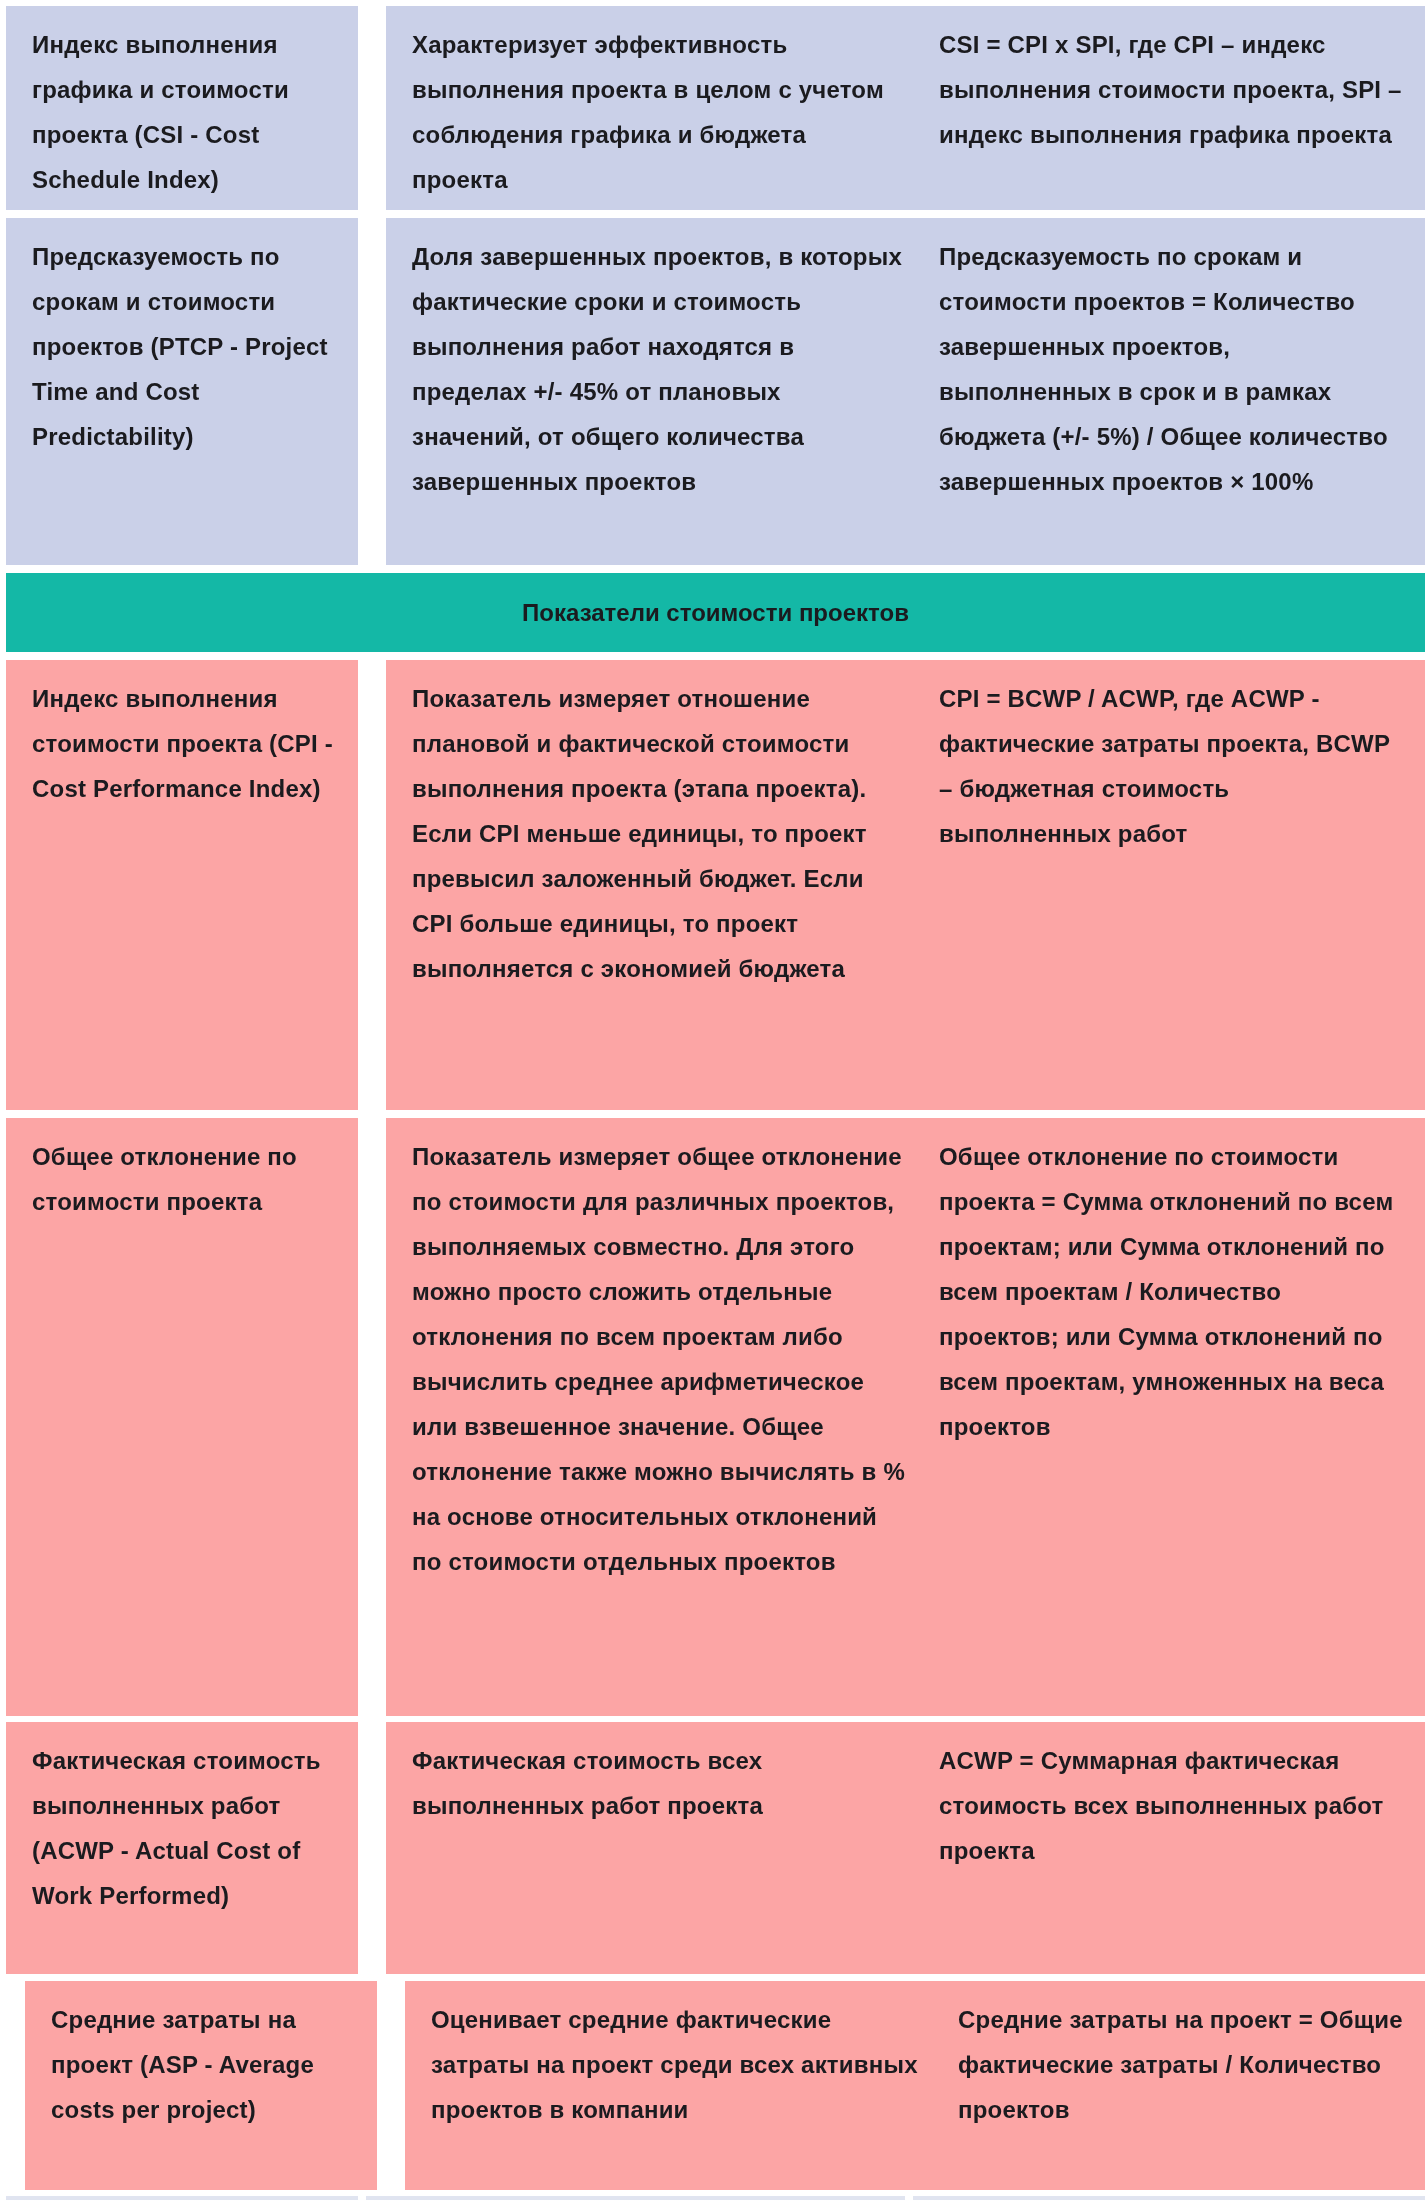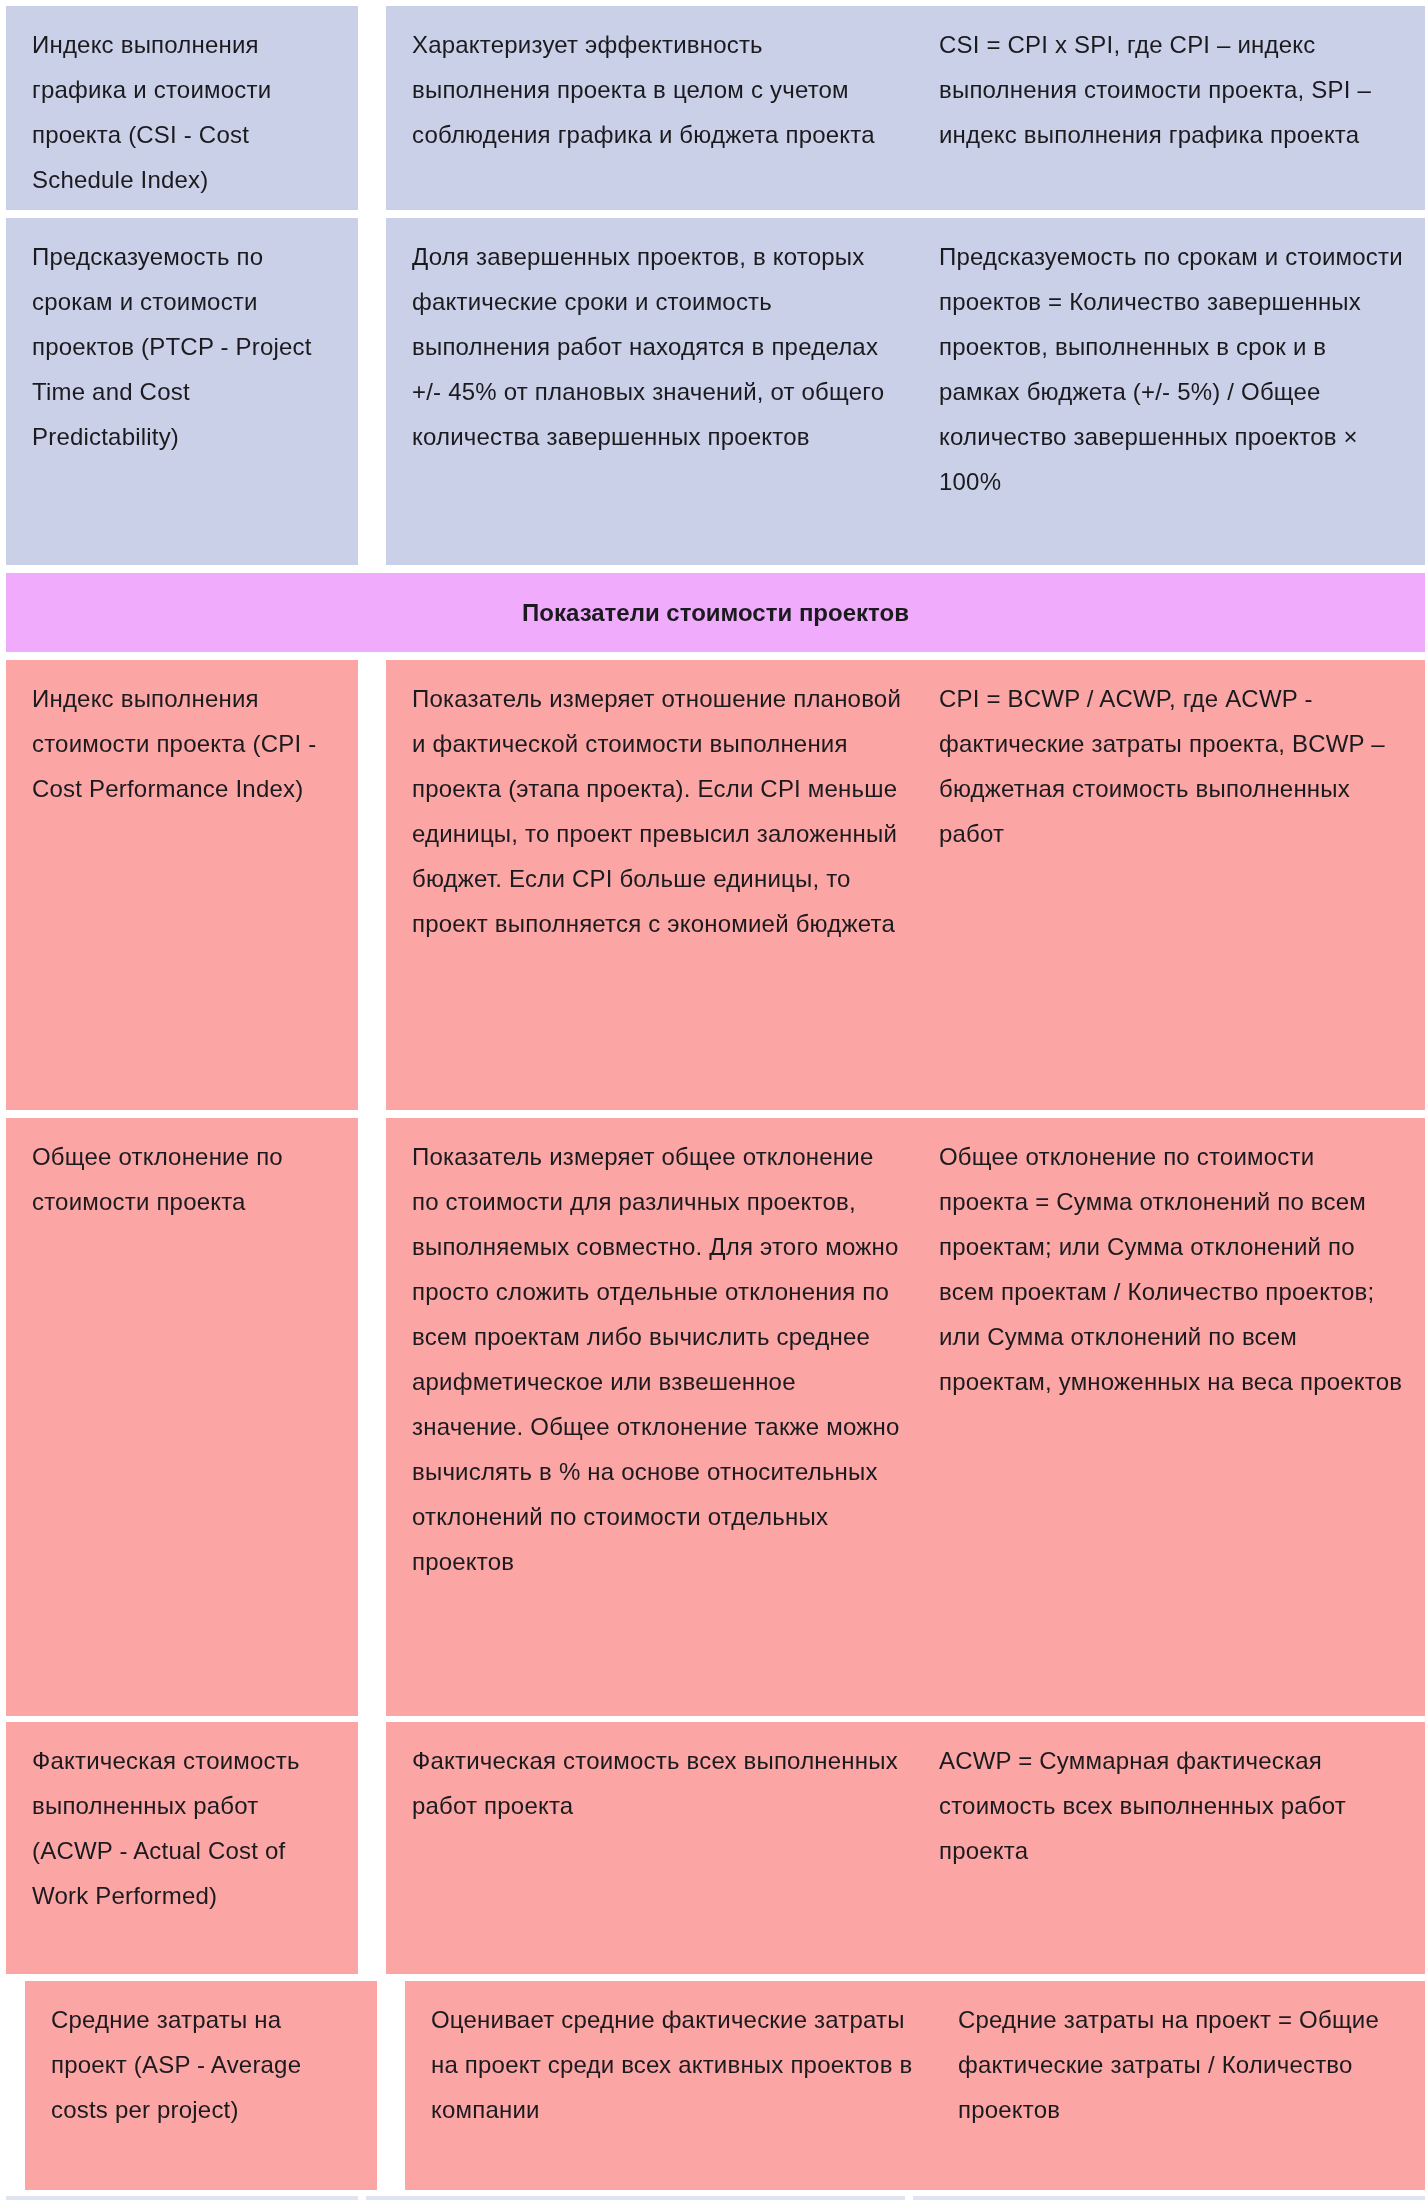--- a/index.html
+++ b/index.html
@@ -13,29 +13,30 @@
   }
   .trow{position:absolute;left:0;width:1425px;}
   .cell{
     position:absolute;top:0;bottom:0;
     box-sizing:border-box;
     padding:16px 20px 0 26px;
     font-size:24px;
     line-height:45px;
     letter-spacing:0.2px;
     white-space:normal;
+    font-weight:bold;
   }
   .c1{left:6px;width:352px;}
   .c2{left:386px;width:539px;}
   .c3{left:913px;width:512px;}
   .blue{background:#cad0e8;}
   .grey{background:#fca5a5;}
   .hdr{
     position:absolute;left:6px;width:1419px;top:0;bottom:0;
-    background:#f0abfc;
+    background:#14b8a6;
     display:flex;align-items:center;justify-content:center;
     font-size:24px;font-weight:bold;
     text-align:center;
   }
   .sliver{position:absolute;top:0;bottom:0;background:#e0e4f0;}
   .s1{left:6px;width:352px;}
   .s2{left:366px;width:539px;}
   .s3{left:913px;width:512px;}
 </style>
 </head>

